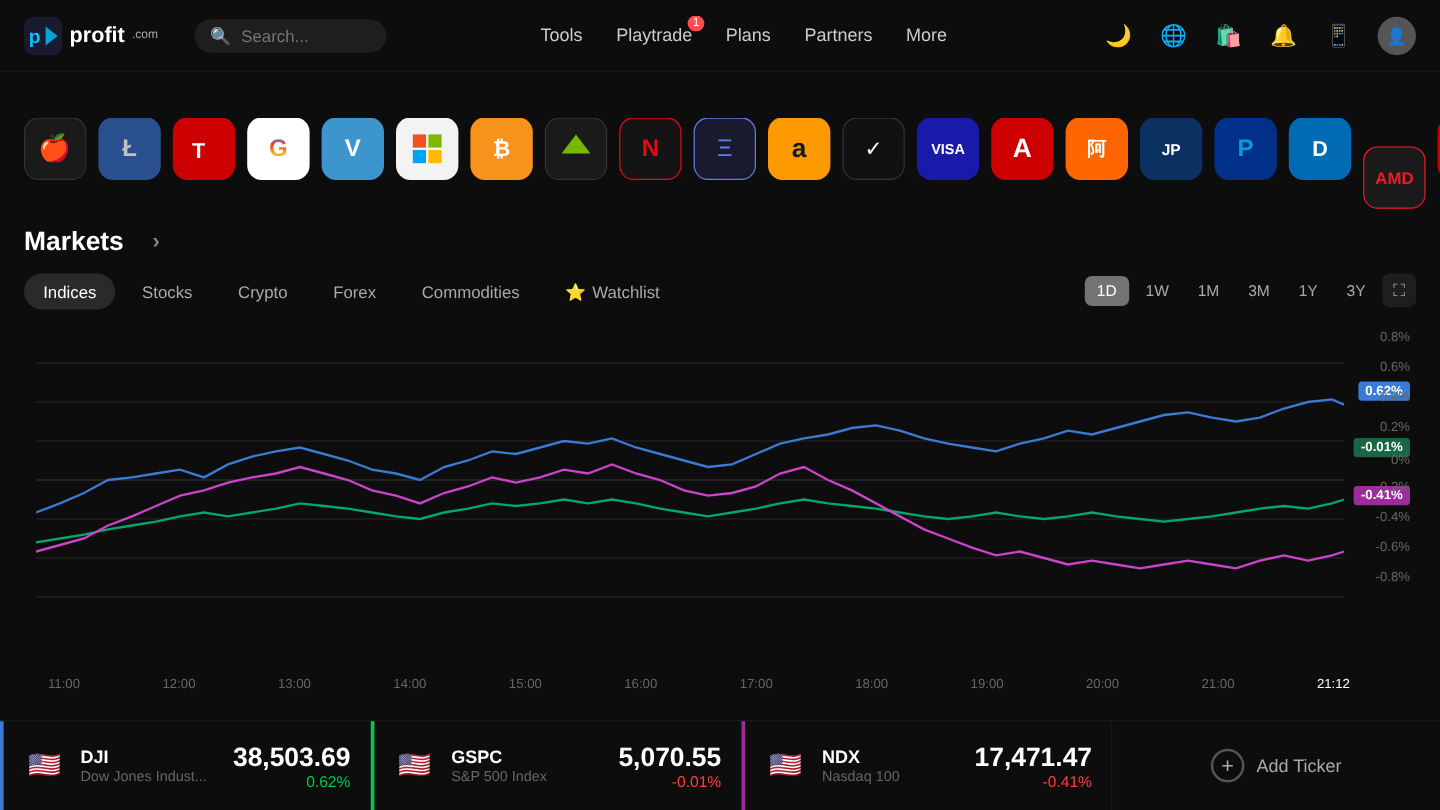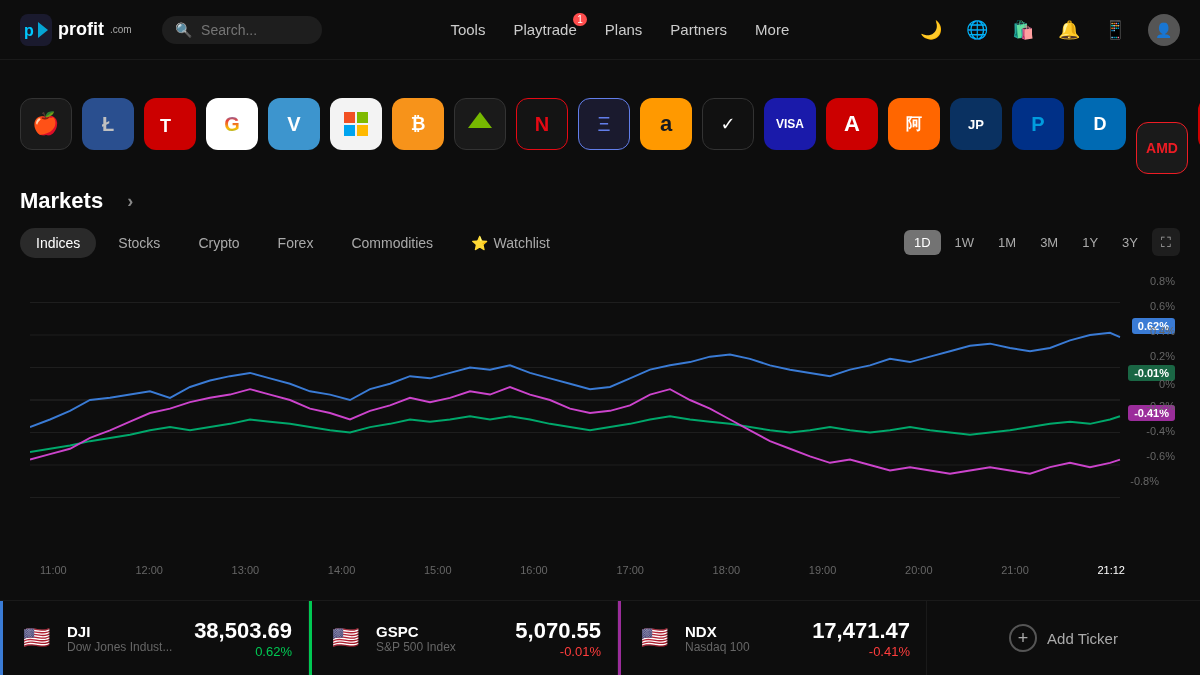--- a/index.html
+++ b/index.html
@@ -469,21 +469,21 @@
 
     
     <div style="position:absolute;right:5px;top:5px;font-size:11px;color:#666;">0.8%</div>
     <div style="position:absolute;right:5px;top:30px;font-size:11px;color:#666;text-align:center;">0.6%</div>
     <div style="position:absolute;right:5px;top:55px;font-size:11px;color:#666;">0.4%</div>
     <div style="position:absolute;right:5px;top:80px;font-size:11px;color:#666;">0.2%</div>
     <div style="position:absolute;right:5px;top:108px;font-size:11px;color:#666;">0%</div>
     <div style="position:absolute;right:5px;top:130px;font-size:11px;color:#666;">-0.2%</div>
     <div style="position:absolute;right:5px;top:155px;font-size:11px;color:#666;">-0.4%</div>
     <div style="position:absolute;right:5px;top:180px;font-size:11px;color:#666;">-0.6%</div>
-    <div style="position:absolute;right:21px;top:205px;font-size:11px;color:#666;">-0.8%</div>
+    <div style="position:absolute;right:5px;top:205px;font-size:11px;color:#666;">-0.8%</div>
   </div>
 
   <div class="x-axis">
     <span class="x-label">11:00</span>
     <span class="x-label">12:00</span>
     <span class="x-label">13:00</span>
     <span class="x-label">14:00</span>
     <span class="x-label">15:00</span>
     <span class="x-label">16:00</span>
     <span class="x-label">17:00</span>

